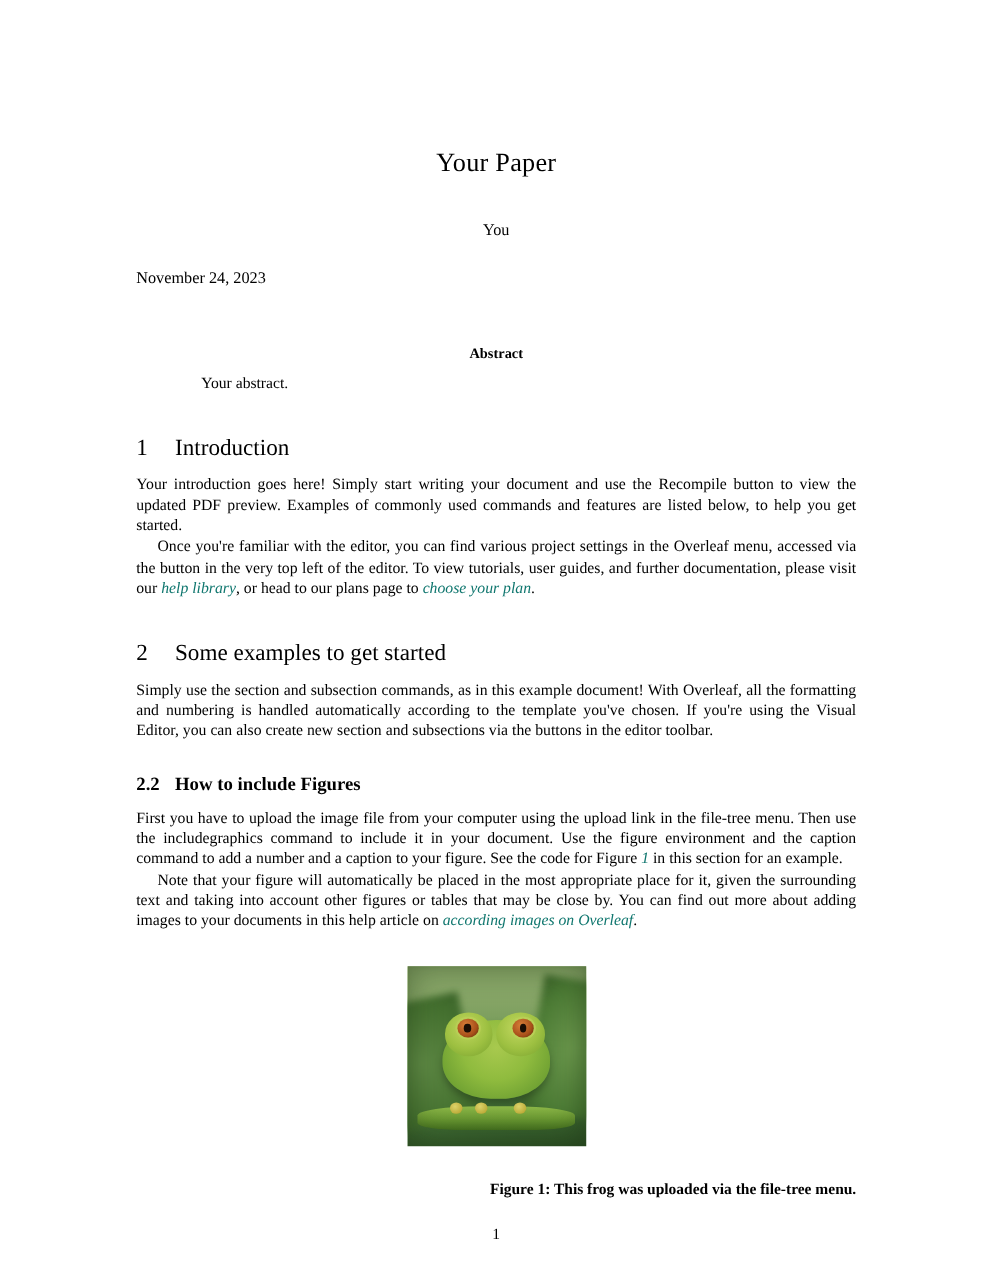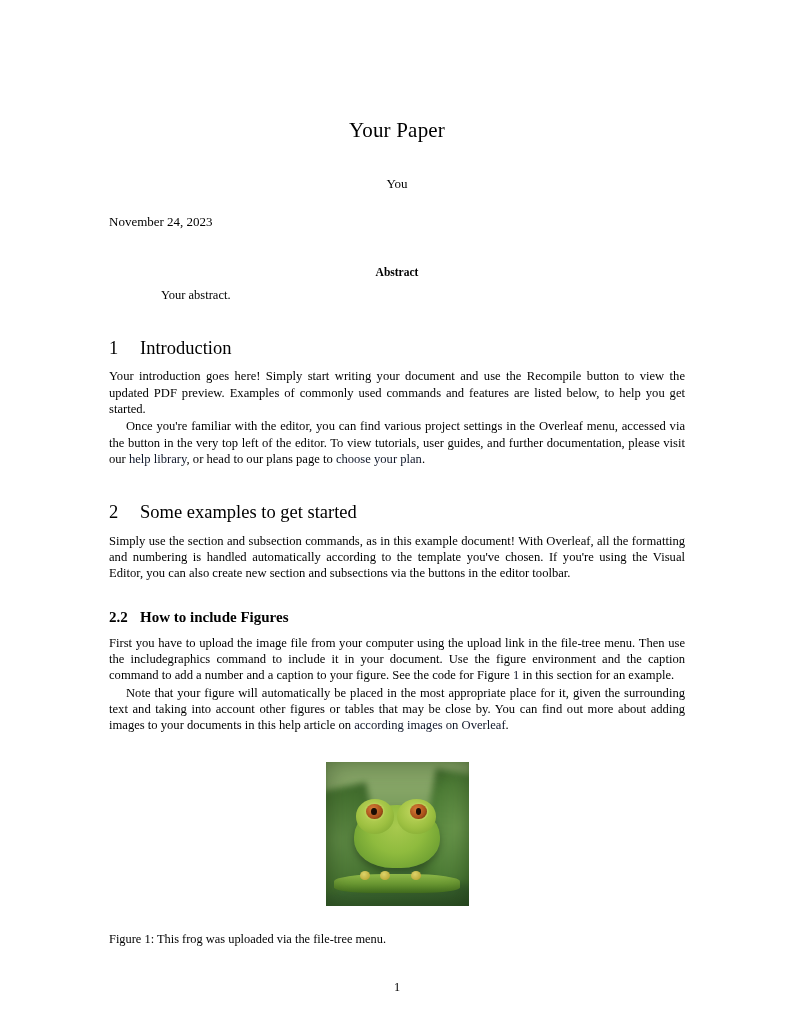--- a/index.html
+++ b/index.html
@@ -42,21 +42,21 @@
     margin-top: 33px;
   }
   .doc-date {
     font-size: 13px;
     margin-top: 22px;
   }
   .abstract-head {
     text-align: center;
     font-size: 11.5px;
     font-weight: bold;
-    margin-top: 36px;
+    margin-top: 47px;
   }
   .abstract-body {
     font-size: 12.5px;
     margin-top: 10px;
     padding-left: 52px;
     padding-right: 52px;
   }
   h1.sec {
     font-size: 18.5px;
     font-weight: normal;
@@ -73,22 +73,23 @@
   h2.subsec .num { display: inline-block; width: 31px; }
   p.body {
     font-size: 12.6px;
     line-height: 1.30;
     margin: 9px 0 0 0;
     text-align: justify;
     text-justify: inter-word;
   }
   p.body.indent { text-indent: 17px; margin-top: 1px; }
   a.link {
-    color: #0f172a;
+    color: #0f766e;
     text-decoration: none;
+    font-style: italic;
   }
   .figure-wrap {
     margin-top: 28px;
     text-align: center;
   }
   .frog {
     display: inline-block;
     width: 143px;
     height: 144px;
     position: relative;
@@ -164,23 +165,24 @@
     background: radial-gradient(circle at 40% 35%, #ddd36a 0%, #bfae3c 70%, #8e7e22 100%);
   }
   .frog .toe1 { left: 24%; }
   .frog .toe2 { left: 38%; }
   .frog .toe3 { left: 60%; }
   .frog .vignette {
     position: absolute; left: 0; top: 0; right: 0; bottom: 0;
     box-shadow: inset 0 0 26px rgba(20,40,10,0.45);
   }
   .fig-caption {
-    text-align: left;
+    text-align: right;
     font-size: 12.4px;
     margin-top: 22px;
+    font-weight: bold;
   }
   .page-number {
     position: absolute;
     left: 0; right: 0;
     top: 980px;
     text-align: center;
     font-size: 12.4px;
   }
 </style>
 </head>

